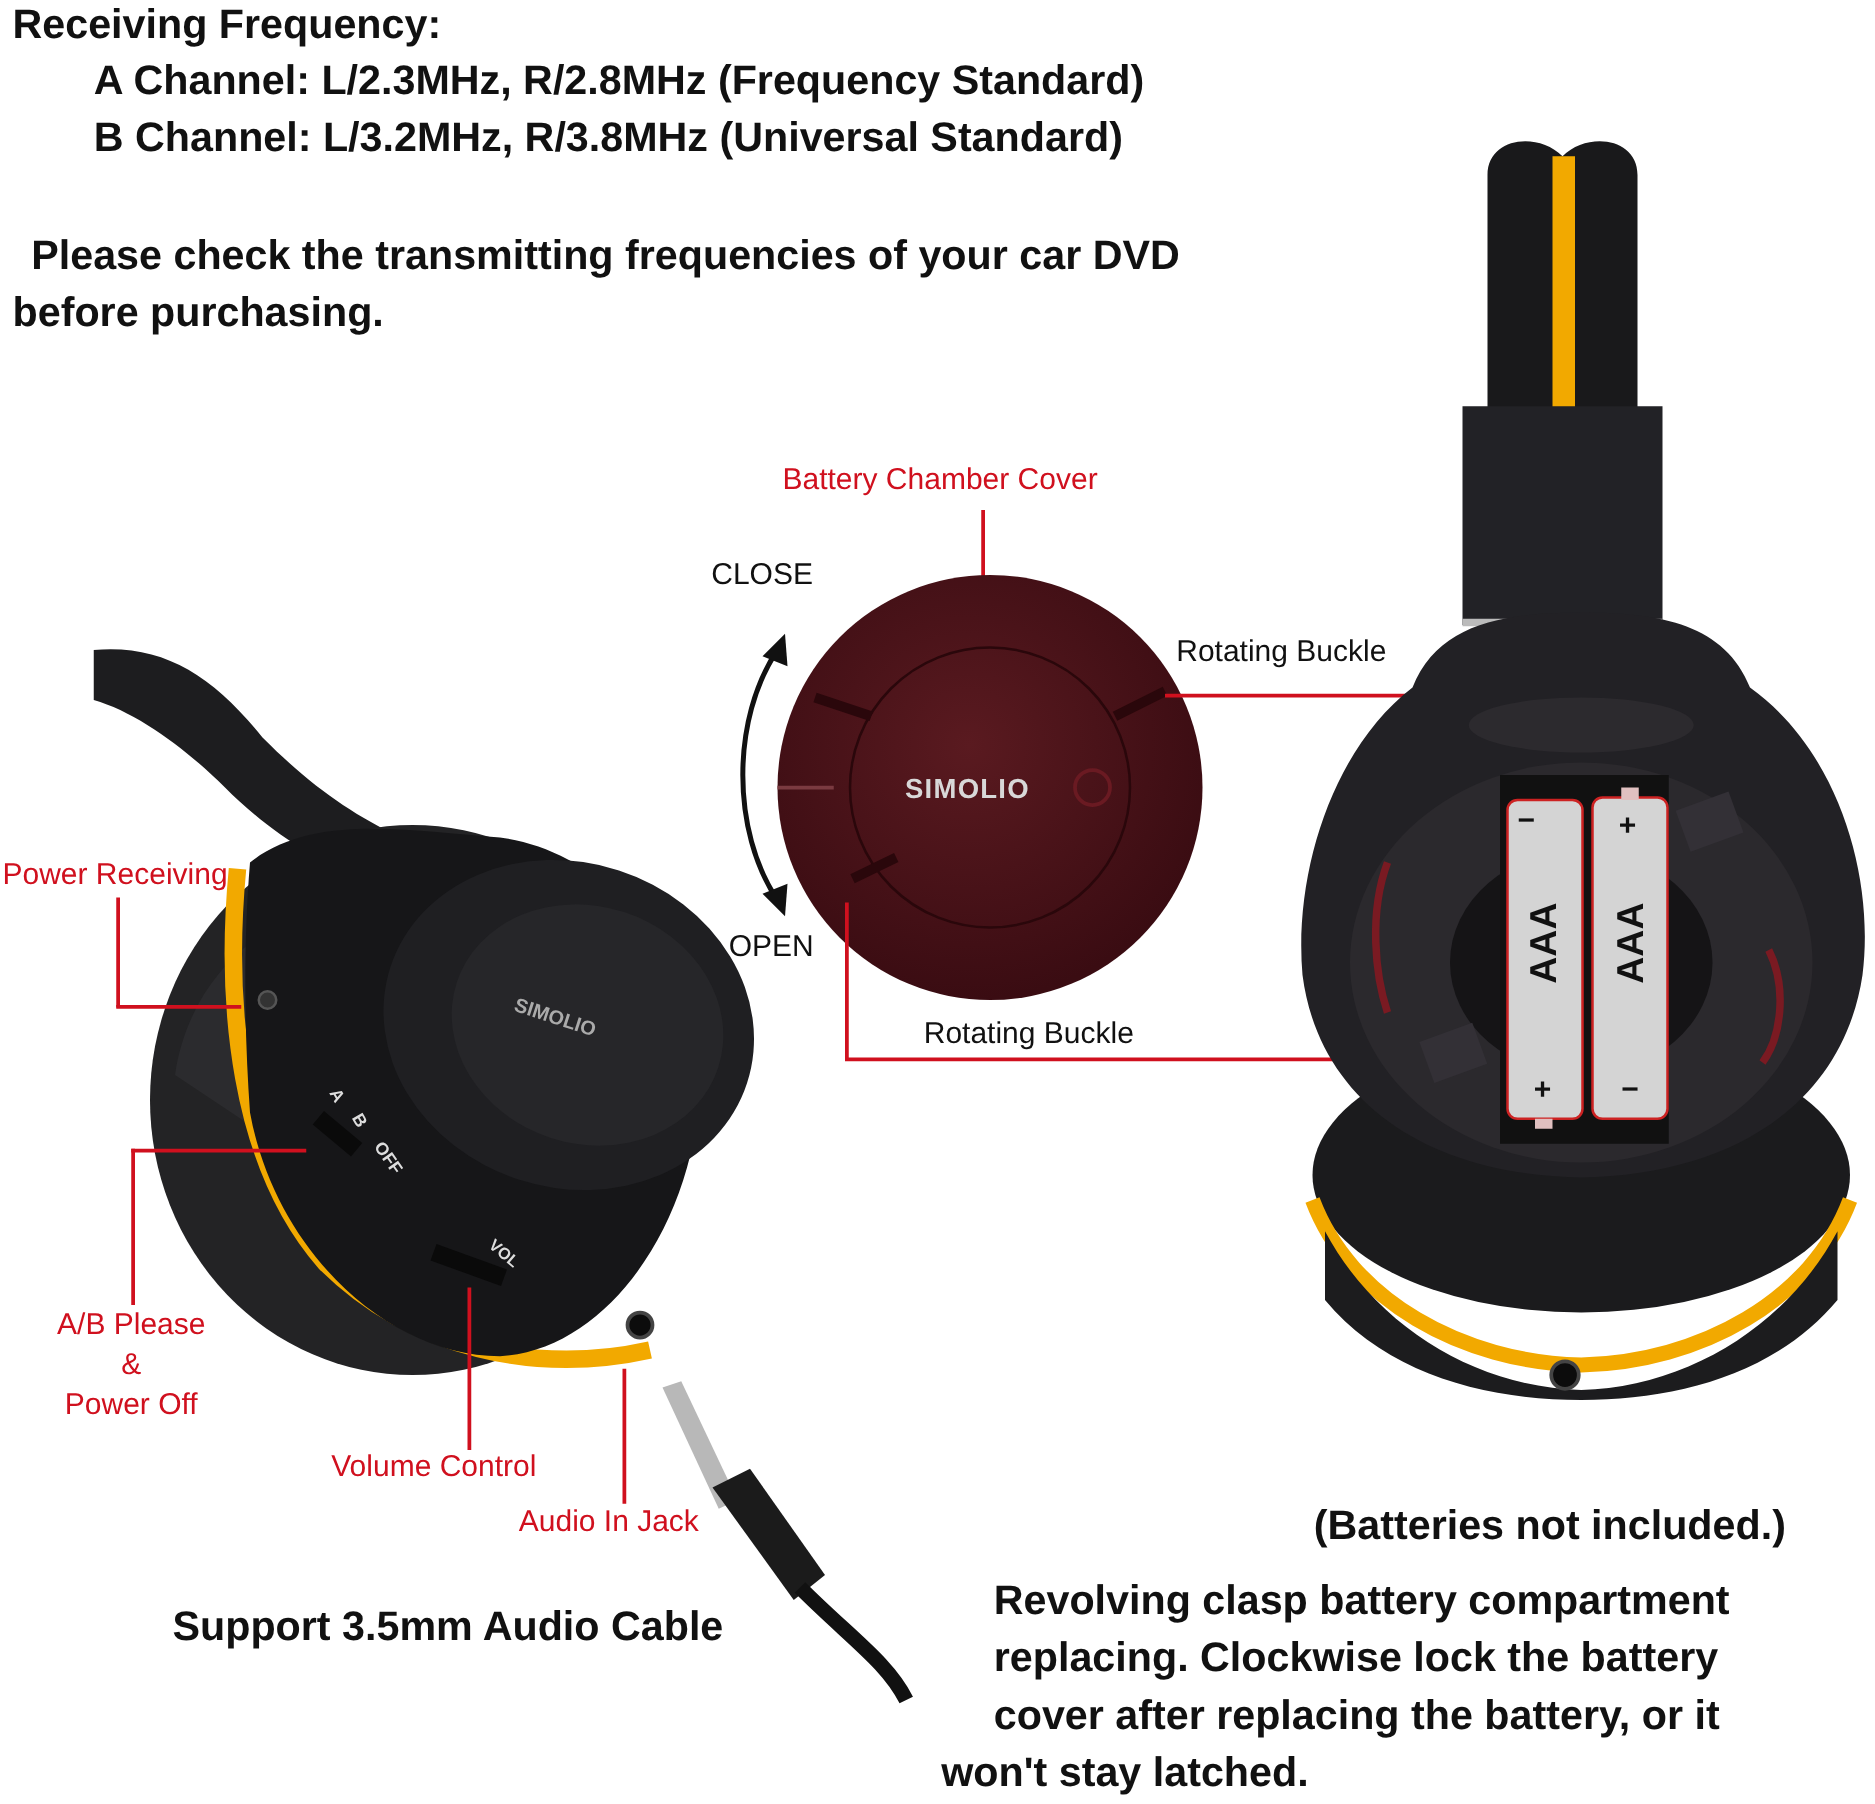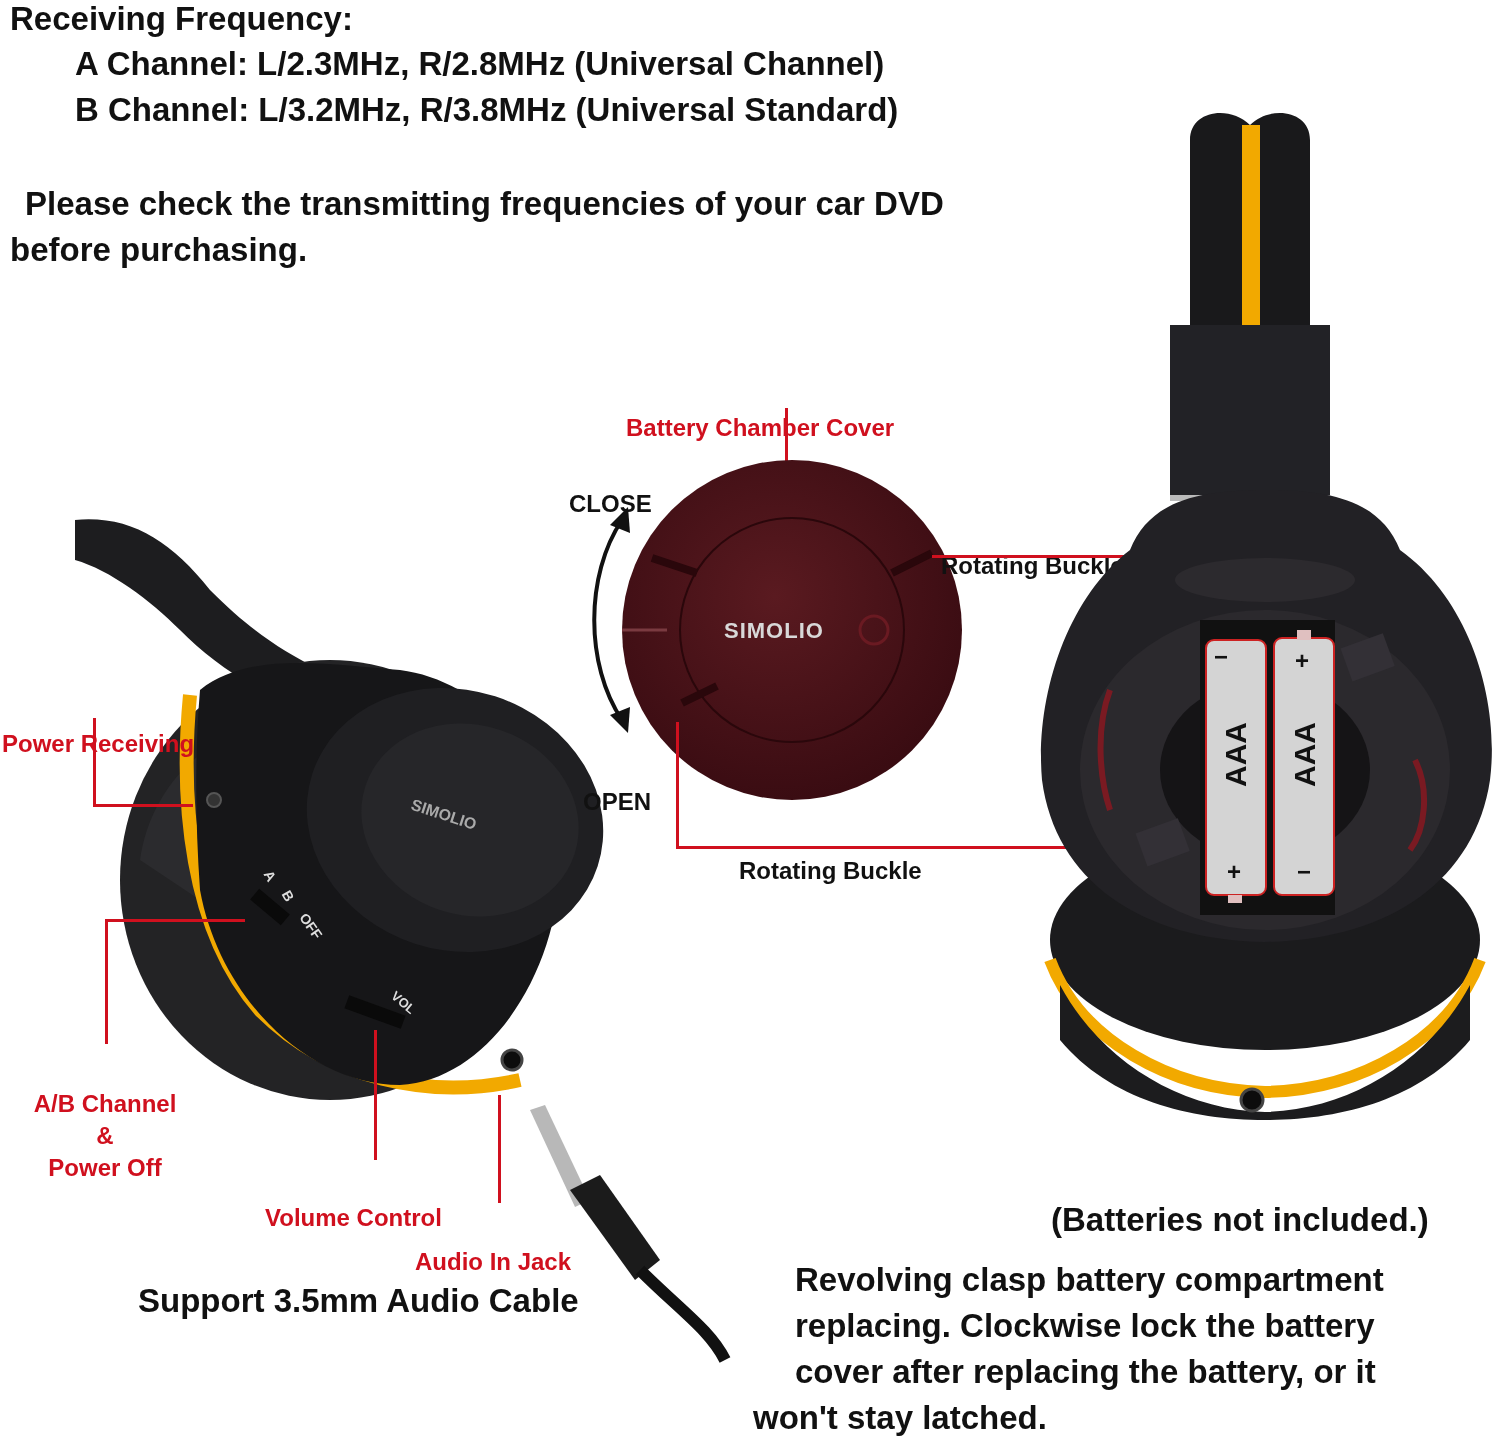--- a/index.html
+++ b/index.html
@@ -2,29 +2,29 @@
 <html><head>
 <meta charset="utf-8">
 <style>
   html, body { margin:0; padding:0; background:#ffffff; }
   body { width:1500px; height:1443px; position:relative; overflow:hidden;
          font-family:"Liberation Sans", sans-serif; color:#111; }
   .abs { position:absolute; }
   .txt-black { color:#111111; font-weight:bold; }
   .txt-red { color:#d0101e; font-weight:bold; }
   .h-big { font-size:33px; line-height:46px; font-weight:bold; }
-  .lbl { font-size:24px; font-weight:bold; white-space:nowrap;margin-top:44px; }
+  .lbl { font-size:24px; font-weight:normal; white-space:nowrap; }
   .line { position:absolute; background:#d0101e; }
   svg { position:absolute; overflow:visible; }
 </style>
 </head>
 <body>
 
 <div class="abs h-big txt-black" style="left:10px;top:-4px;">Receiving Frequency:</div>
-<div class="abs h-big txt-black" style="left:75px;top:41px;">A Channel: L/2.3MHz, R/2.8MHz (Universal Channel)</div>
+<div class="abs h-big txt-black" style="left:75px;top:41px;">A Channel: L/2.3MHz, R/2.8MHz (Frequency Standard)</div>
 <div class="abs h-big txt-black" style="left:75px;top:87px;">B Channel: L/3.2MHz, R/3.8MHz (Universal Standard)</div>
 <div class="abs h-big txt-black" style="left:25px;top:181px;">Please check the transmitting frequencies of your car DVD</div>
 <div class="abs h-big txt-black" style="left:10px;top:227px;">before purchasing.</div>
 
 <svg width="760" height="900" style="left:0;top:500px;" viewBox="0 0 760 900">
 
   <path d="M75,20 C130,15 170,40 210,90 C250,130 280,150 320,170 L300,205 C250,190 210,160 180,130 C150,100 110,70 75,60 Z" fill="#1d1d1f"></path>
 
   <ellipse cx="330" cy="380" rx="210" ry="220" fill="#232325"></ellipse>
   <path d="M140,360 C150,290 200,240 260,225 L290,300 C240,320 210,350 200,400 Z" fill="#2b2b2e"></path>
@@ -53,21 +53,21 @@
 <div class="abs" style="left:283px;top:888px;font-size:14px;font-weight:bold;color:#ddd;transform:rotate(60deg);">B</div>
 <div class="abs" style="left:297px;top:918px;font-size:14px;font-weight:bold;color:#ddd;transform:rotate(55deg);">OFF</div>
 <div class="abs" style="left:390px;top:995px;font-size:13px;font-weight:bold;color:#ddd;transform:rotate(40deg);">VOL</div>
 
 <div class="abs lbl txt-red" style="left:2px;top:686px;">Power Receiving</div>
 <div class="line" style="left:93px;top:718px;width:3px;height:88px;"></div>
 <div class="line" style="left:93px;top:804px;width:100px;height:3px;"></div>
 
 <div class="line" style="left:105px;top:919px;width:3px;height:125px;"></div>
 <div class="line" style="left:105px;top:919px;width:140px;height:3px;"></div>
-<div class="abs lbl txt-red" style="left:0;top:1046px;width:210px;text-align:center;">A/B Channel</div>
+<div class="abs lbl txt-red" style="left:0;top:1046px;width:210px;text-align:center;">A/B Please</div>
 <div class="abs lbl txt-red" style="left:0;top:1078px;width:210px;text-align:center;">&amp;</div>
 <div class="abs lbl txt-red" style="left:0;top:1110px;width:210px;text-align:center;">Power Off</div>
 
 <div class="line" style="left:374px;top:1030px;width:3px;height:130px;"></div>
 <div class="abs lbl txt-red" style="left:265px;top:1160px;">Volume Control</div>
 
 <div class="line" style="left:498px;top:1095px;width:3px;height:108px;"></div>
 <div class="abs lbl txt-red" style="left:415px;top:1204px;">Audio In Jack</div>
 
 <div class="abs h-big txt-black" style="left:138px;top:1278px;">Support 3.5mm Audio Cable</div>

